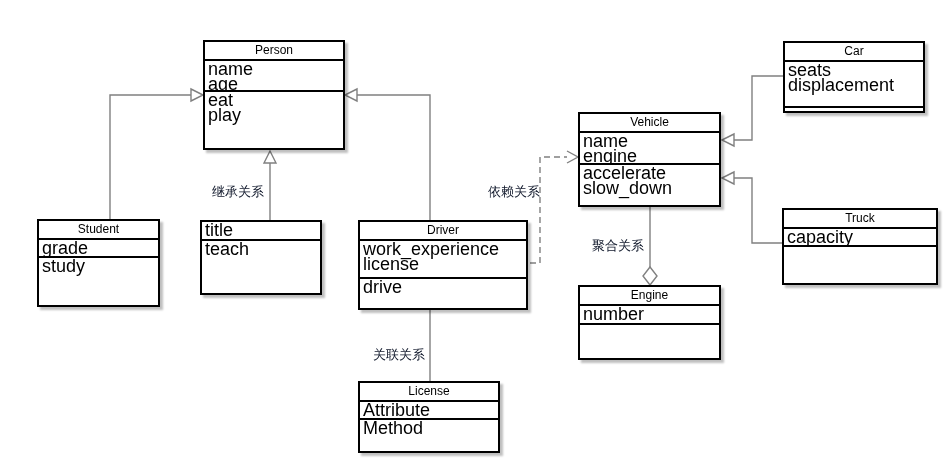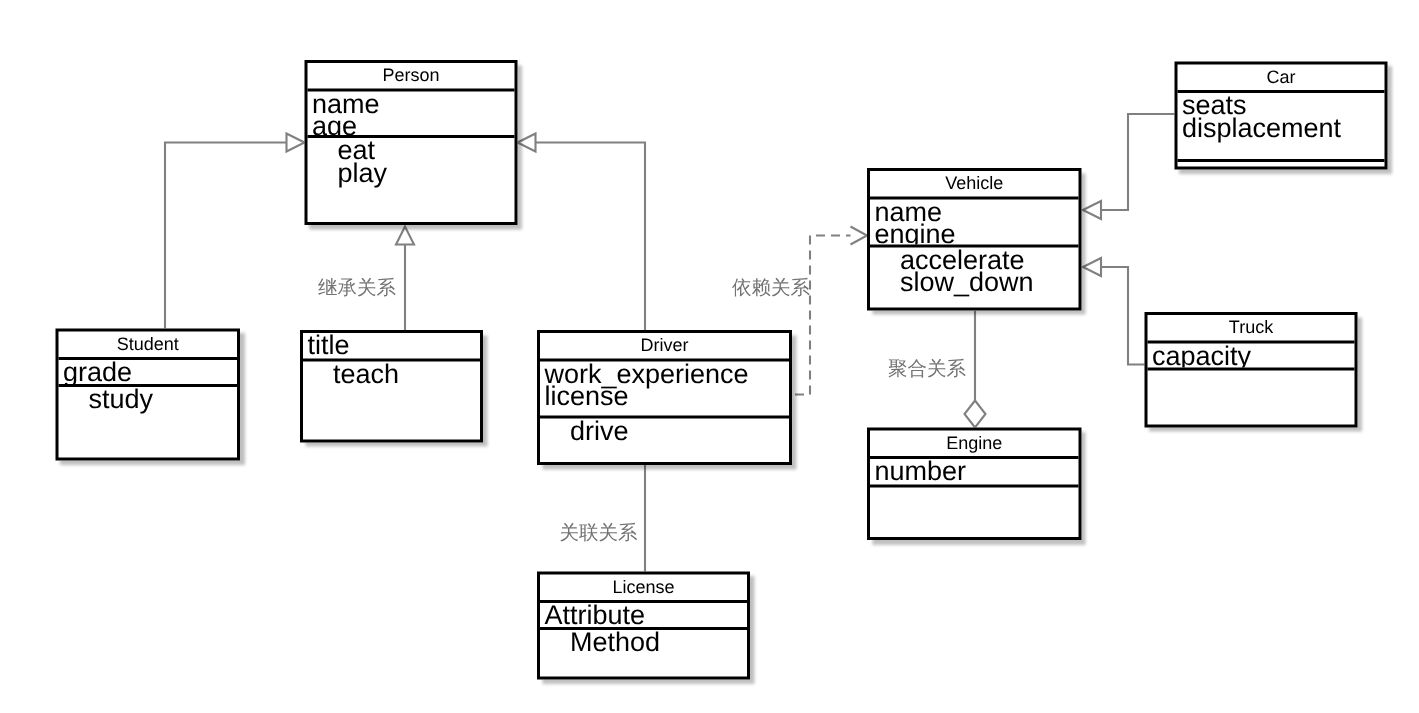--- a/index.html
+++ b/index.html
@@ -20,25 +20,25 @@
   .uml-class{
     position:absolute;box-sizing:border-box;background:#ffffff;
     border:2px solid var(--border);display:flex;flex-direction:column;
     box-shadow:3px 3px 2px var(--shadow);
   }
   .uml-title{
     height:17px;line-height:17px;flex:0 0 17px;border-bottom:2px solid var(--border);
     font-weight:normal;font-size:12px;text-align:center;white-space:nowrap;overflow:hidden;
   }
   .uml-attrs{box-sizing:border-box;border-bottom:2px solid var(--border);padding:1px 3px;overflow:hidden;}
-  .uml-methods{flex:1;padding:1px 20px;overflow:hidden;}
+  .uml-methods{flex:1;padding:1px 3px;overflow:hidden;}
   .uml-member{font-size:18px;line-height:15px;white-space:nowrap;}
   .edge-label{
     position:absolute;transform:translate(-50%,-50%);
-    font-size:13px;color:#737373;white-space:nowrap;
+    font-size:13px;color:#0f172a;white-space:nowrap;
   }
 </style>
 </head>
 <body>
 
 <div class="canvas">
 
   <svg class="edges" width="946" height="475">
     <g>
       <polyline class="line" points="110,219 110,95 191,95"></polyline>
@@ -152,21 +152,21 @@
 
   <div class="uml-class" style="left:783px;top:41px;width:142px;height:72px">
     <div class="uml-title">Car</div>
     <div class="uml-attrs" style="height:46px">
       <div class="uml-member">seats</div>
       <div class="uml-member">displacement</div>
     </div>
     <div class="uml-methods"></div>
   </div>
 
-  <div class="uml-class" style="left:763px;top:208px;width:142px;height:77px">
+  <div class="uml-class" style="left:782px;top:208px;width:156px;height:77px">
     <div class="uml-title">Truck</div>
     <div class="uml-attrs" style="height:18px">
       <div class="uml-member">capacity</div>
     </div>
     <div class="uml-methods"></div>
   </div>
 
 </div>
 
 </body></html>

